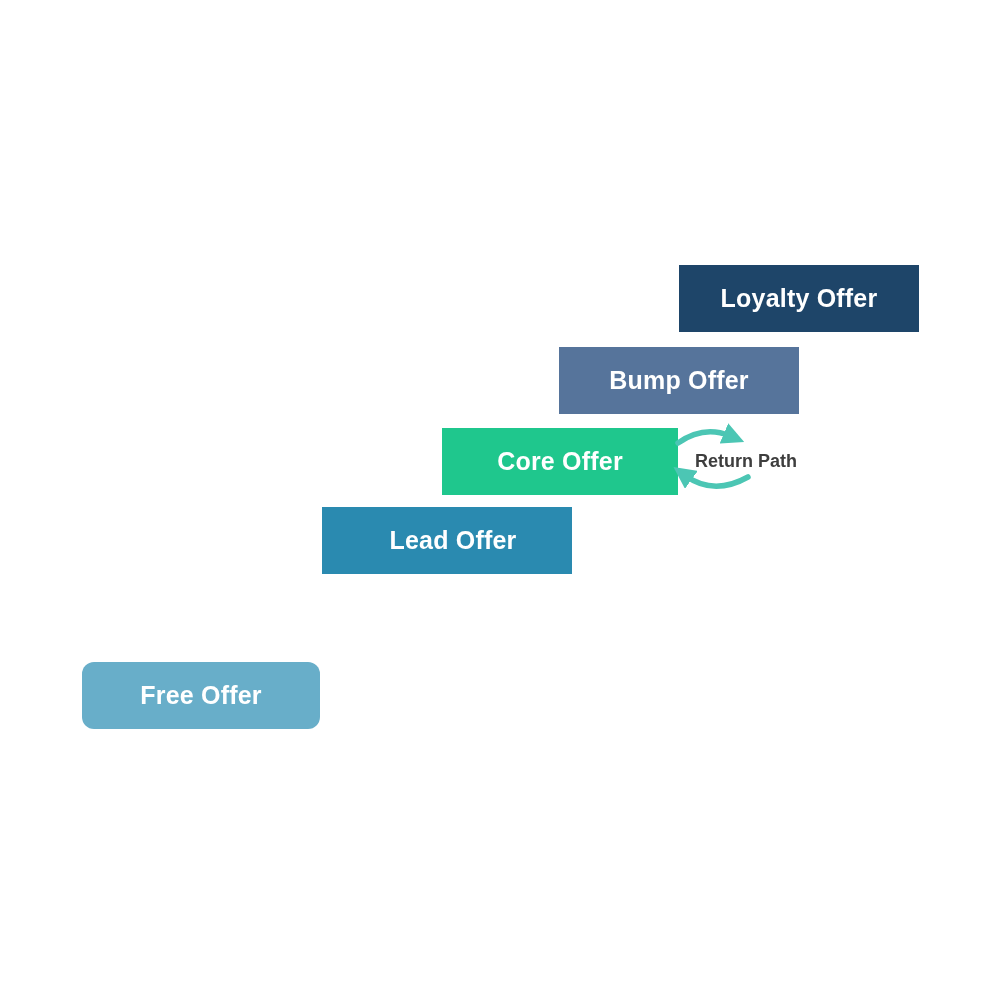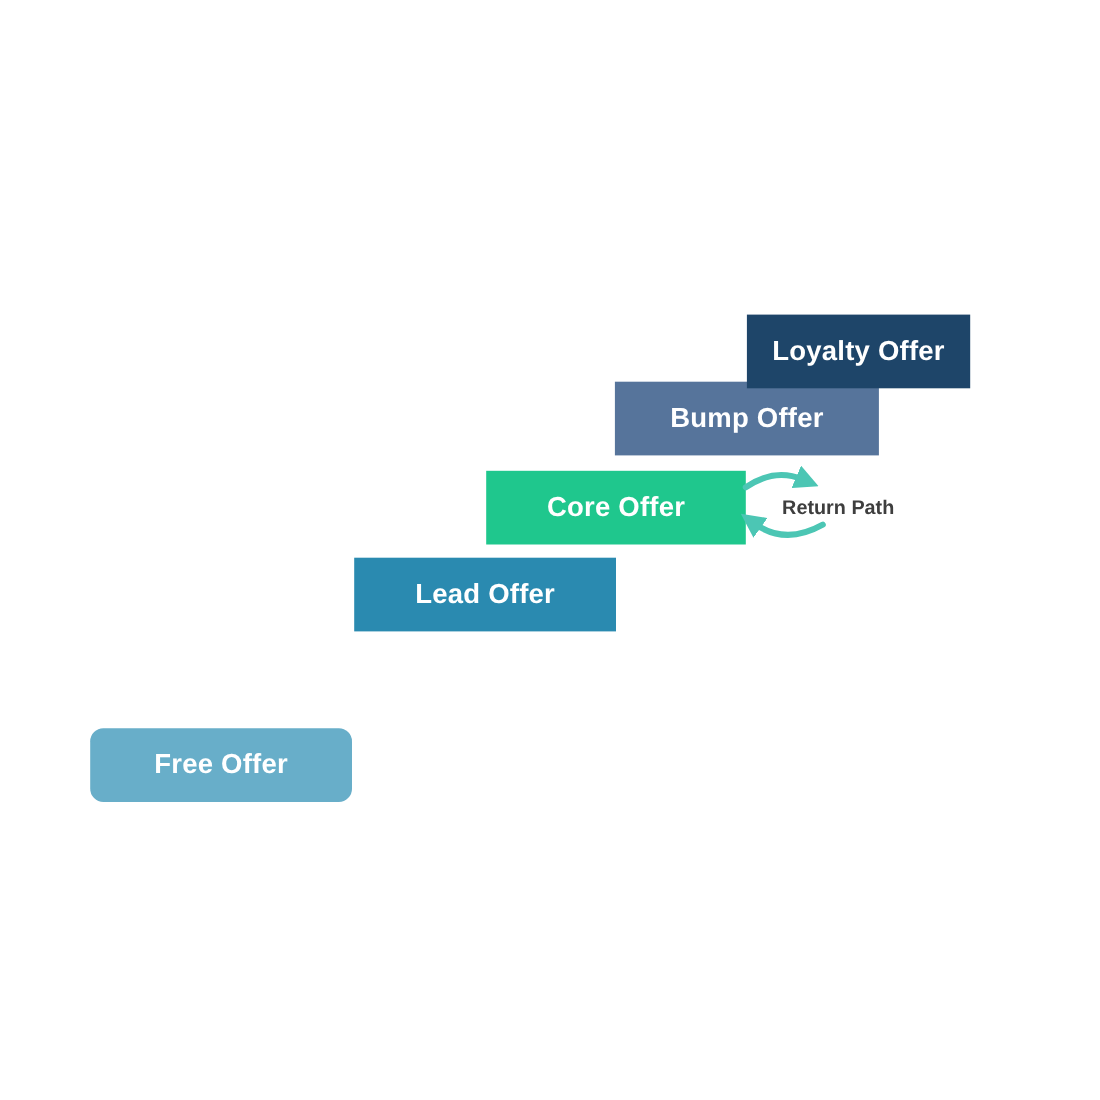--- a/index.html
+++ b/index.html
@@ -26,40 +26,40 @@
   .ladder-step .step-label {
     color: #ffffff;
     font-size: 25px;
     font-weight: bold;
     letter-spacing: 0.2px;
     white-space: nowrap;
   }
   
   .pos-free    { left:  82px; top: 662px; border-radius: 12px; }
   .pos-intro   { left: 203px; top: 585px; }
-  .pos-lead    { left: 322px; top: 507px; }
+  .pos-lead    { left: 322px; top: 507px; padding-left: 12px; }
   .pos-core    { left: 442px; top: 428px; width: 236px; }
   .pos-bump    { left: 559px; top: 347px; width: 240px; }
-  .pos-loyalty { left: 679px; top: 286px; width: 203px; }
+  .pos-loyalty { left: 679px; top: 265px; width: 240px; }
 
   .return-annotation {
     position: absolute;
     left: 666px;
     top: 420px;
     width: 170px;
     height: 82px;
   }
   .return-arrows-svg {
     position: absolute;
     left: 0;
     top: 0;
   }
   .return-label {
     position: absolute;
-    left: 45px;
+    left: 29px;
     top: 31px;
     font-size: 18px;
     font-weight: bold;
     color: #3e3e3e;
     white-space: nowrap;
   }
 </style>
 </head>
 <body style="background: rgb(255, 255, 255);">
 

